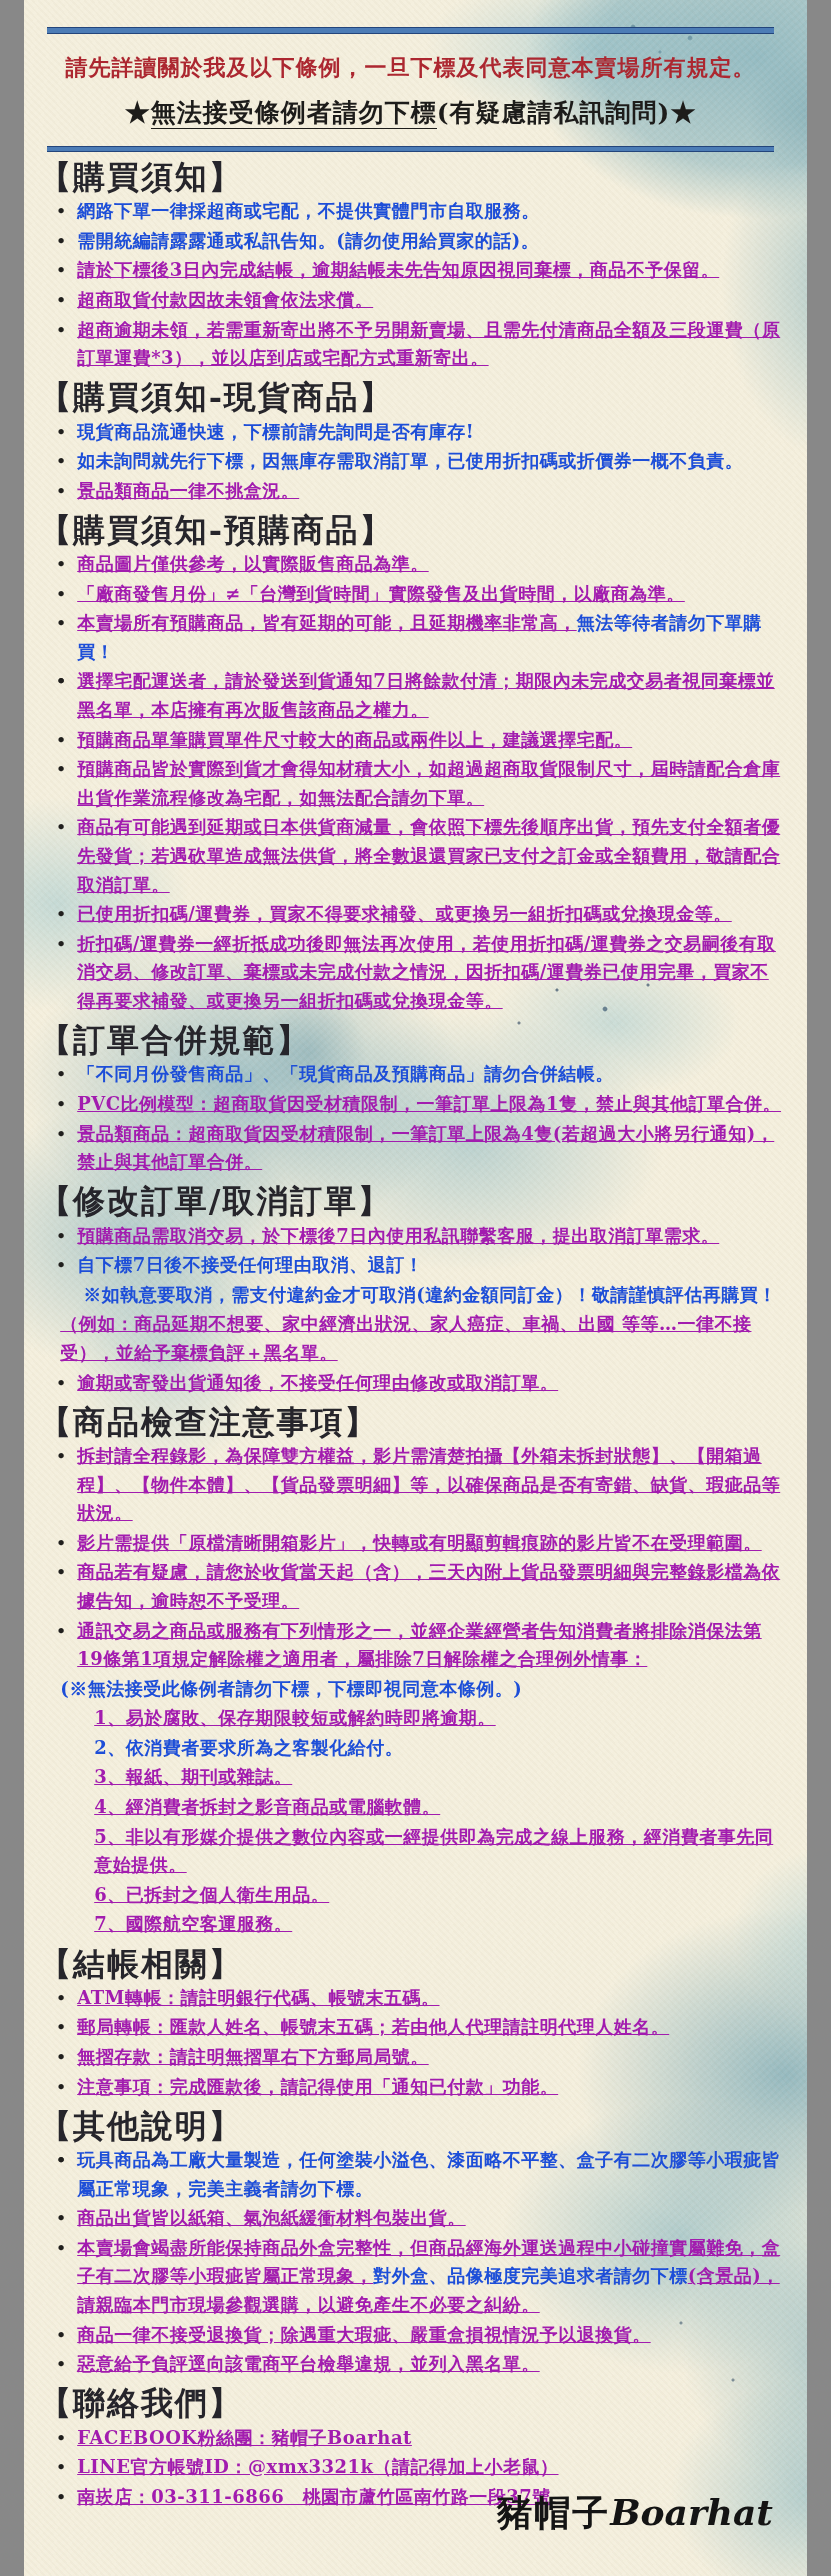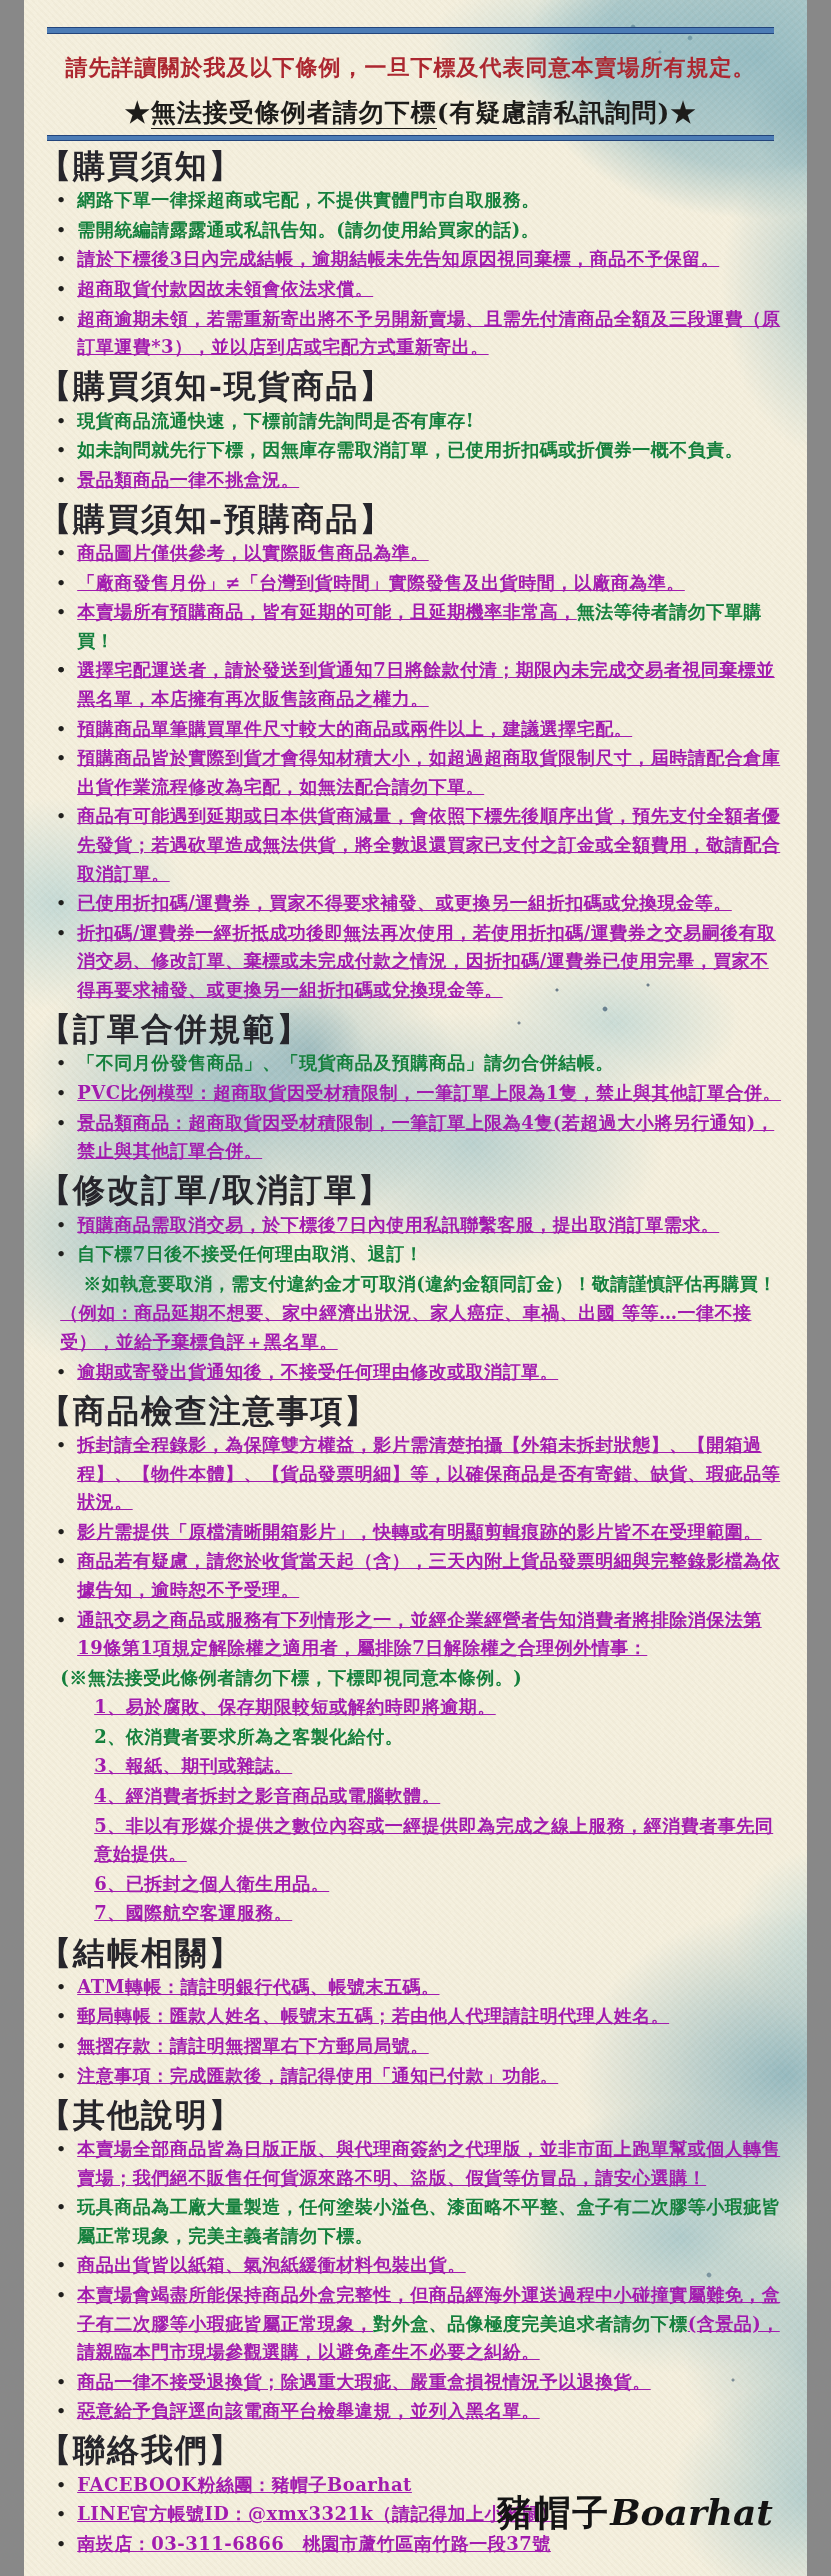--- a/index.html
+++ b/index.html
@@ -57,37 +57,37 @@
     height:4.8px;background:#4c7cb6;
     border-top:1.9px solid #23457b;border-bottom:1.9px solid #23457b;
     margin:0 7.6px;
   }
   .notice-red{
     color:#ac2730;font-weight:bold;font-size:22px;line-height:28.6px;
     text-align:center;margin:19px 0 15.2px;letter-spacing:1px;
   }
   .notice-black{
     color:#1d1c1a;font-size:25px;line-height:32px;font-weight:600;
-    text-align:center;margin:0 0 6px;letter-spacing:1px;
+    text-align:center;margin:0 0 17px;letter-spacing:1px;
   }
   .notice-black .u{border-bottom:1.9px solid #1d1c1a;padding-bottom:1px;}
   .sec-title{
     font-size:32px;line-height:30.5px;color:#26252b;font-weight:bold;
     margin:9.5px 0 4.8px;letter-spacing:1.9px;
   }
   .item{
     font-size:18px;line-height:28.6px;font-weight:600;
     margin:1px 0;color:#201f1d;position:relative;letter-spacing:0.5px;
   }
   .it-bullet{padding-left:38px;}
   .it-bullet .bdot{position:absolute;left:17px;top:0;font-size:15.2px;color:#201f1d;}
   .it-flush{padding-left:21px;}
   .it-num{padding-left:55px;}
   .it-note{padding-left:44px;}
-  .red{color:#15803d;}
+  .red{color:#1d4ed8;}
   .ink{color:#a21caf;text-decoration:underline;}
   .logo{
     position:absolute;right:34px;bottom:38px;z-index:3;
     font-size:36px;color:#141414;white-space:nowrap;
   }
   .logo-zh{font-weight:bold;letter-spacing:1.9px;}
   .logo-en{font-style:italic;font-weight:600;font-family:"DejaVu Serif",serif;}
 </style>
 </head>
 <body>
@@ -148,21 +148,21 @@
         <p class="item it-num"><span class="ink">4、經消費者拆封之影音商品或電腦軟體。</span></p>
         <p class="item it-num"><span class="ink">5、非以有形媒介提供之數位內容或一經提供即為完成之線上服務，經消費者事先同意始提供。</span></p>
         <p class="item it-num"><span class="ink">6、已拆封之個人衛生用品。</span></p>
         <p class="item it-num"><span class="ink">7、國際航空客運服務。</span></p>
         <h2 class="sec-title">【結帳相關】</h2>
         <p class="item it-bullet"><span class="bdot">•</span><span class="ink">ATM轉帳：請註明銀行代碼、帳號末五碼。</span></p>
         <p class="item it-bullet"><span class="bdot">•</span><span class="ink">郵局轉帳：匯款人姓名、帳號末五碼；若由他人代理請註明代理人姓名。</span></p>
         <p class="item it-bullet"><span class="bdot">•</span><span class="ink">無摺存款：請註明無摺單右下方郵局局號。</span></p>
         <p class="item it-bullet"><span class="bdot">•</span><span class="ink">注意事項：完成匯款後，請記得使用「通知已付款」功能。</span></p>
         <h2 class="sec-title">【其他說明】</h2>
-        <p class="item it-bullet"><span class="bdot">•</span><span class="ink">本賣場全部商品皆為日版正版、與代理商簽約之代理版，並非市面上跑單幫或個人轉售賣場；我們絕不販售任何貨源來路不明、盜版、假貨等仿冒品，請安心選購！</span></p>
+        <p class="item it-bullet"><span class="bdot">•</span></p>
         <p class="item it-bullet"><span class="bdot">•</span><span class="red">玩具商品為工廠大量製造，任何塗裝小溢色、漆面略不平整、盒子有二次膠等小瑕疵皆屬正常現象，完美主義者請勿下標。</span></p>
         <p class="item it-bullet"><span class="bdot">•</span><span class="ink">商品出貨皆以紙箱、氣泡紙緩衝材料包裝出貨。</span></p>
         <p class="item it-bullet"><span class="bdot">•</span><span class="ink">本賣場會竭盡所能保持商品外盒完整性，但商品經海外運送過程中小碰撞實屬難免，盒子有二次膠等小瑕疵皆屬正常現象，</span><span class="red">對外盒、品像極度完美追求者請勿下標</span><span class="ink">(含景品)，請親臨本門市現場參觀選購，以避免產生不必要之糾紛。</span></p>
         <p class="item it-bullet"><span class="bdot">•</span><span class="ink">商品一律不接受退換貨；除遇重大瑕疵、嚴重盒損視情況予以退換貨。</span></p>
         <p class="item it-bullet"><span class="bdot">•</span><span class="ink">惡意給予負評逕向該電商平台檢舉違規，並列入黑名單。</span></p>
         <h2 class="sec-title">【聯絡我們】</h2>
         <p class="item it-bullet"><span class="bdot">•</span><span class="ink">FACEBOOK粉絲團：豬帽子Boarhat</span></p>
         <p class="item it-bullet"><span class="bdot">•</span><span class="ink">LINE官方帳號ID：@xmx3321k（請記得加上小老鼠）</span></p>
         <p class="item it-bullet"><span class="bdot">•</span><span class="ink">南崁店：03-311-6866　桃園市蘆竹區南竹路一段37號</span></p>
       </div>

